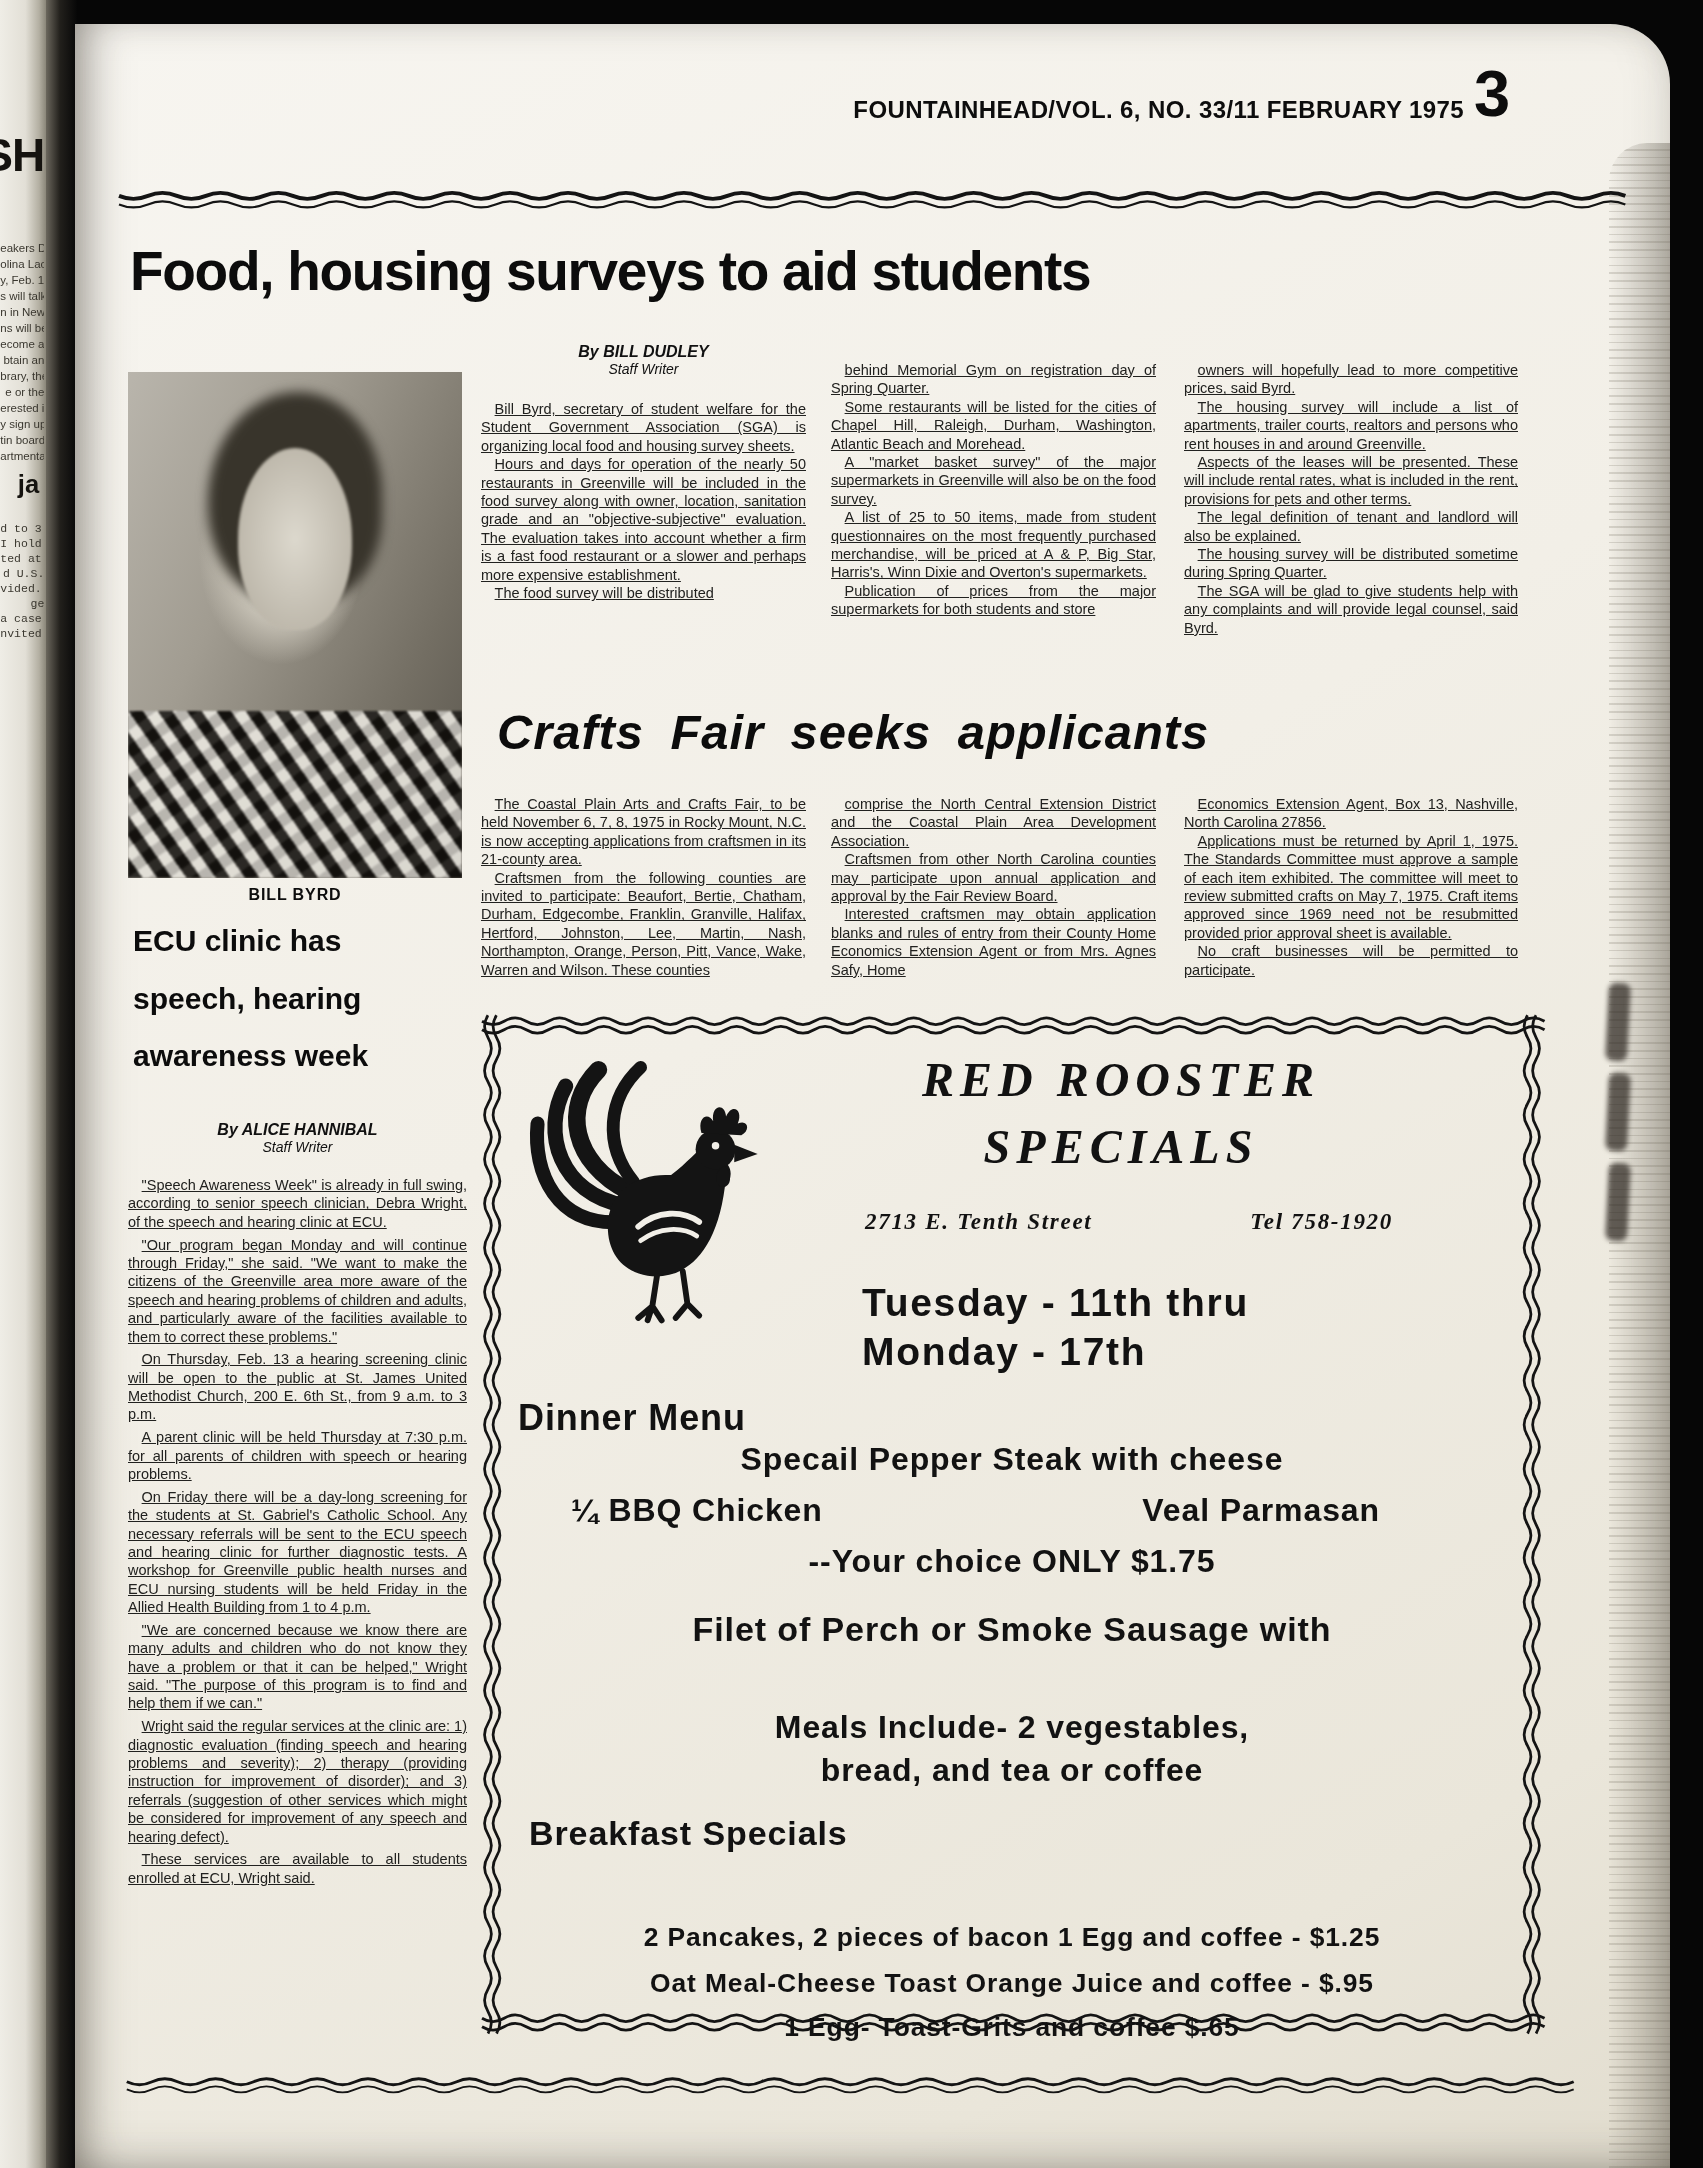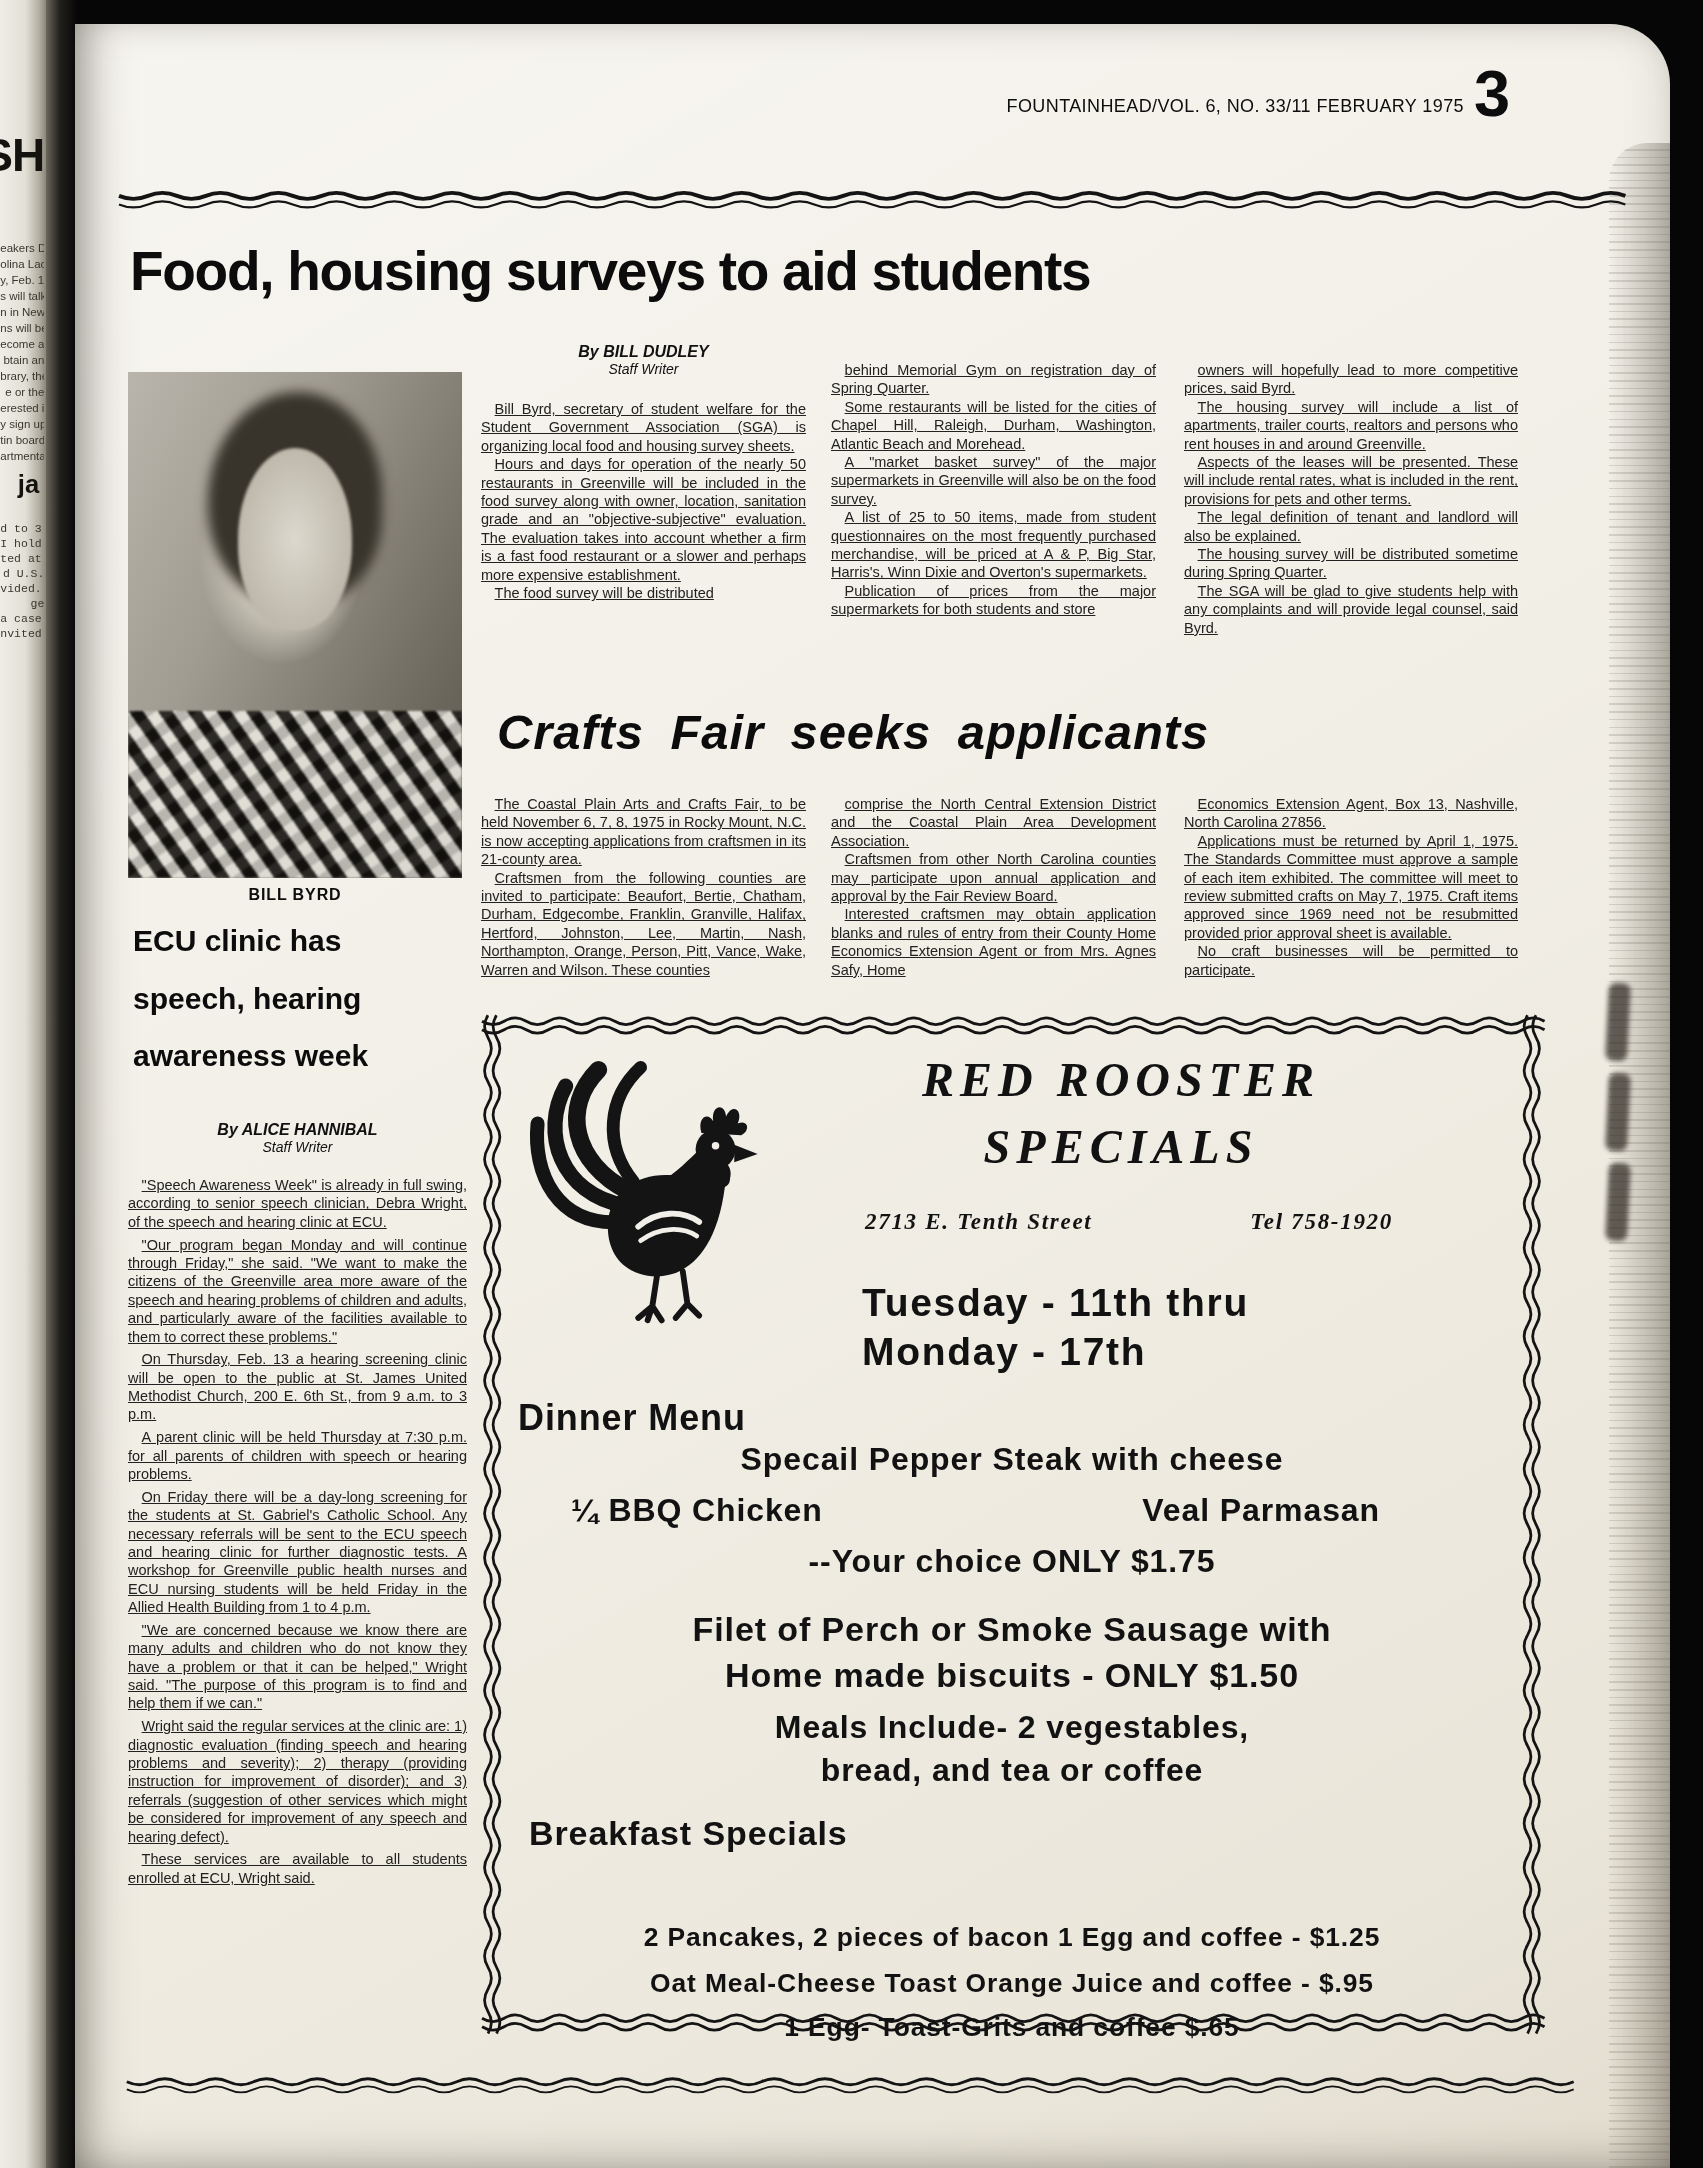--- a/index.html
+++ b/index.html
@@ -30,21 +30,21 @@
            border-top-left-radius:38px;
            background:
              repeating-linear-gradient(to bottom, rgba(110,104,90,0) 0 6px, rgba(110,104,90,.22) 6px 7.7px),
              linear-gradient(to right, rgba(0,0,0,0) 0%, rgba(90,84,72,.38) 100%); }
   .edge-marks { position:absolute; left:1532px; top:947px; width:34px; height:443px; }
   .edge-marks i { display:block; width:22px; height:78px; margin:12px 0; background:#2c2620;
                   border-radius:7.7px; filter:blur(2.6px); opacity:.72; transform:rotate(3deg); }
 
   
   .issue-line { position:absolute; left:767px; top:72px; width:622px; text-align:right;
-                font-size:18px; font-weight:normal; letter-spacing:0.4px; color:#0d0d0d; }
+                font-size:24px; font-weight:bold; letter-spacing:0.4px; color:#0d0d0d; }
   .page-number { position:absolute; left:1399px; top:32px; font-size:65px; font-weight:bold; color:#0d0d0d; }
 
   .rule { position:absolute; overflow:visible; }
   .top-rule { left:44px; top:165px; }
   .bottom-rule { left:47px; top:2051px; }
 
   
   .h-food { position:absolute; left:55px; top:215px; margin:0; font-size:55px; font-weight:bold;
             letter-spacing:-1.3px; color:#0c0c0c; white-space:nowrap; }
   .byline { text-align:center; color:#111;font-style:italic; }
@@ -275,21 +275,20 @@
       </div>
 
       <div class="ad-label dinner">Dinner Menu</div>
       <div class="ad-item it1">Specail Pepper Steak with cheese</div>
       <div class="ad-item it2">
         <span>¼ BBQ Chicken</span>
         <span>Veal Parmasan</span>
       </div>
       <div class="ad-item it3">--Your choice ONLY $1.75</div>
       <div class="ad-item it4a">Filet of Perch or Smoke Sausage with</div>
-      <div class="ad-item it4b">Home made biscuits - ONLY $1.50</div>
       <div class="ad-item it5a">Meals Include- 2 vegestables,</div>
       <div class="ad-item it5b">bread, and tea or coffee</div>
 
       <div class="ad-label breakfast">Breakfast Specials</div>
       <div class="ad-item bi b-1">2 Pancakes, 2 pieces of bacon 1 Egg and coffee - $1.25</div>
       <div class="ad-item bi b-2">Oat Meal-Cheese Toast Orange Juice and coffee - $.95</div>
       <div class="ad-item bi b-3">1 Egg- Toast-Grits and coffee $.65</div>
     </div>
 
     <svg class="rule bottom-rule" width="1448" height="22" viewBox="0 0 1700 26">

